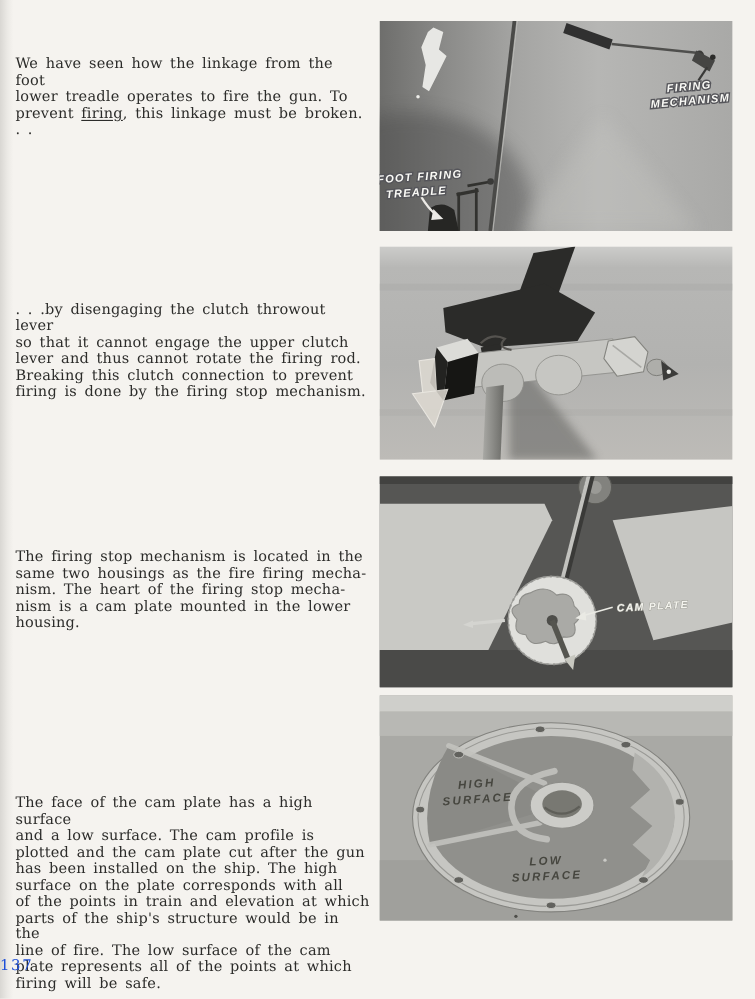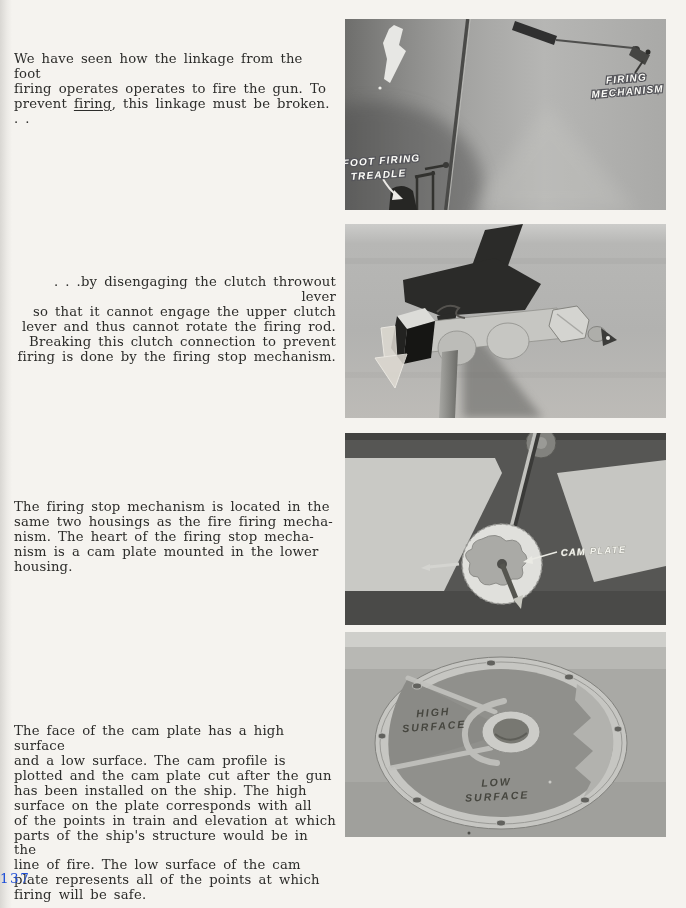--- a/index.html
+++ b/index.html
@@ -20,21 +20,21 @@
     width:322px;
     font-size:13.2px;
     line-height:14.9px;
     letter-spacing:0.2px;
     word-spacing:2.5px;
     color:#2c2c2a;
     white-space:pre-line;
     text-align:left;
   }
   #para1{top:39px;}
-  #para2{top:262px;text-align:right;}
+  #para2{top:262px;}
   #para3{top:487px;}
   #para4{top:711px;}
   .und{text-decoration:underline;text-underline-offset:2px;}
   .figure{
     position:absolute;left:345px;width:321px;
     line-height:0;
   }
   #fig1{top:19px;height:191px;}
   #fig2{top:224px;height:194px;}
   #fig3{top:433px;height:192px;}
@@ -49,21 +49,21 @@
     font-weight:bold;
     font-style:italic;
   }
 </style>
 </head>
 <body>
 
 <div class="page-edge"></div>
 
 <p class="para" id="para1"><span>We have seen how the linkage from the foot
-firing operates operates to fire the gun.  To
+lower treadle operates to fire the gun.  To
 prevent </span><span class="und">firing</span><span>, this linkage must be broken. . .</span></p>
 
 <p class="para" id="para2">. . .by disengaging the clutch throwout lever
 so that it cannot engage the upper clutch
 lever and thus cannot rotate the firing rod.
 Breaking this clutch connection to prevent
 firing is done by the firing stop mechanism.</p>
 
 <p class="para" id="para3">The firing stop mechanism is located in the
 same two housings as the fire firing mecha-

